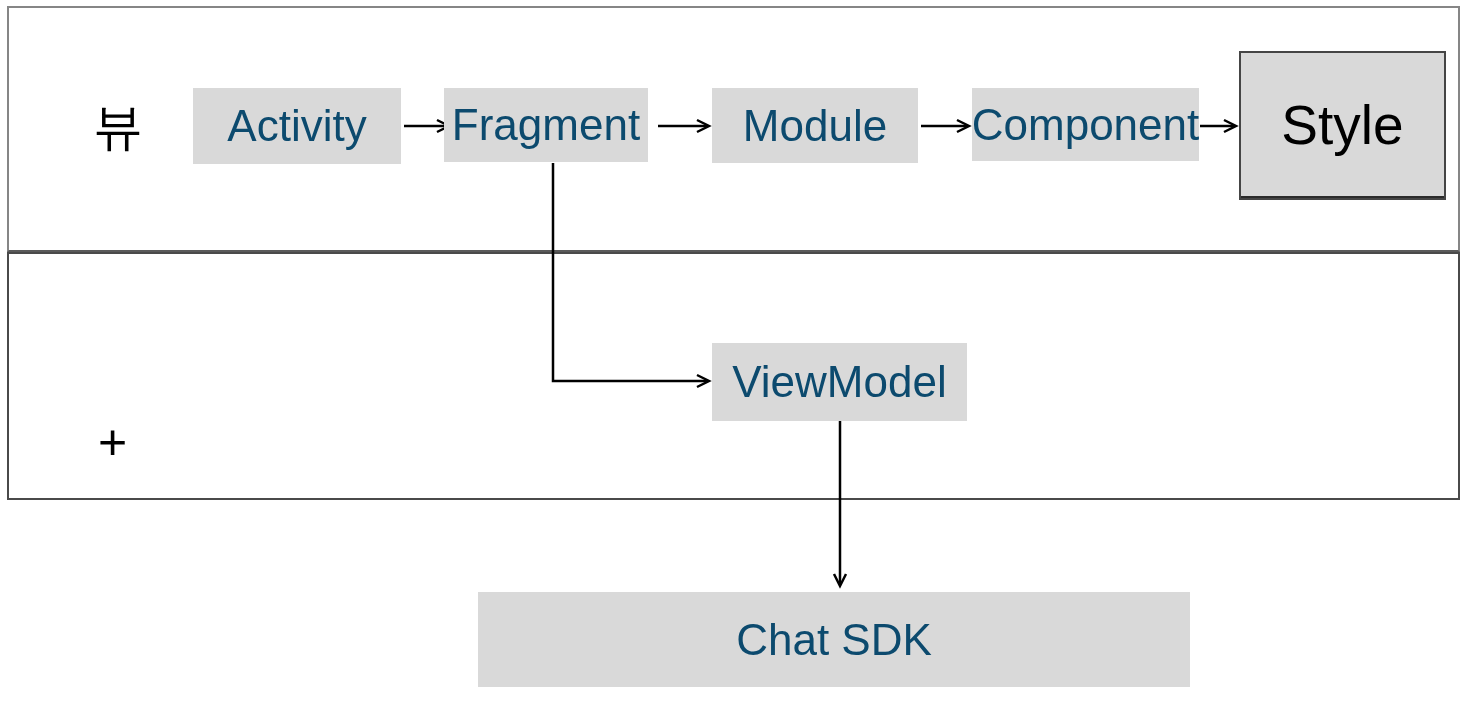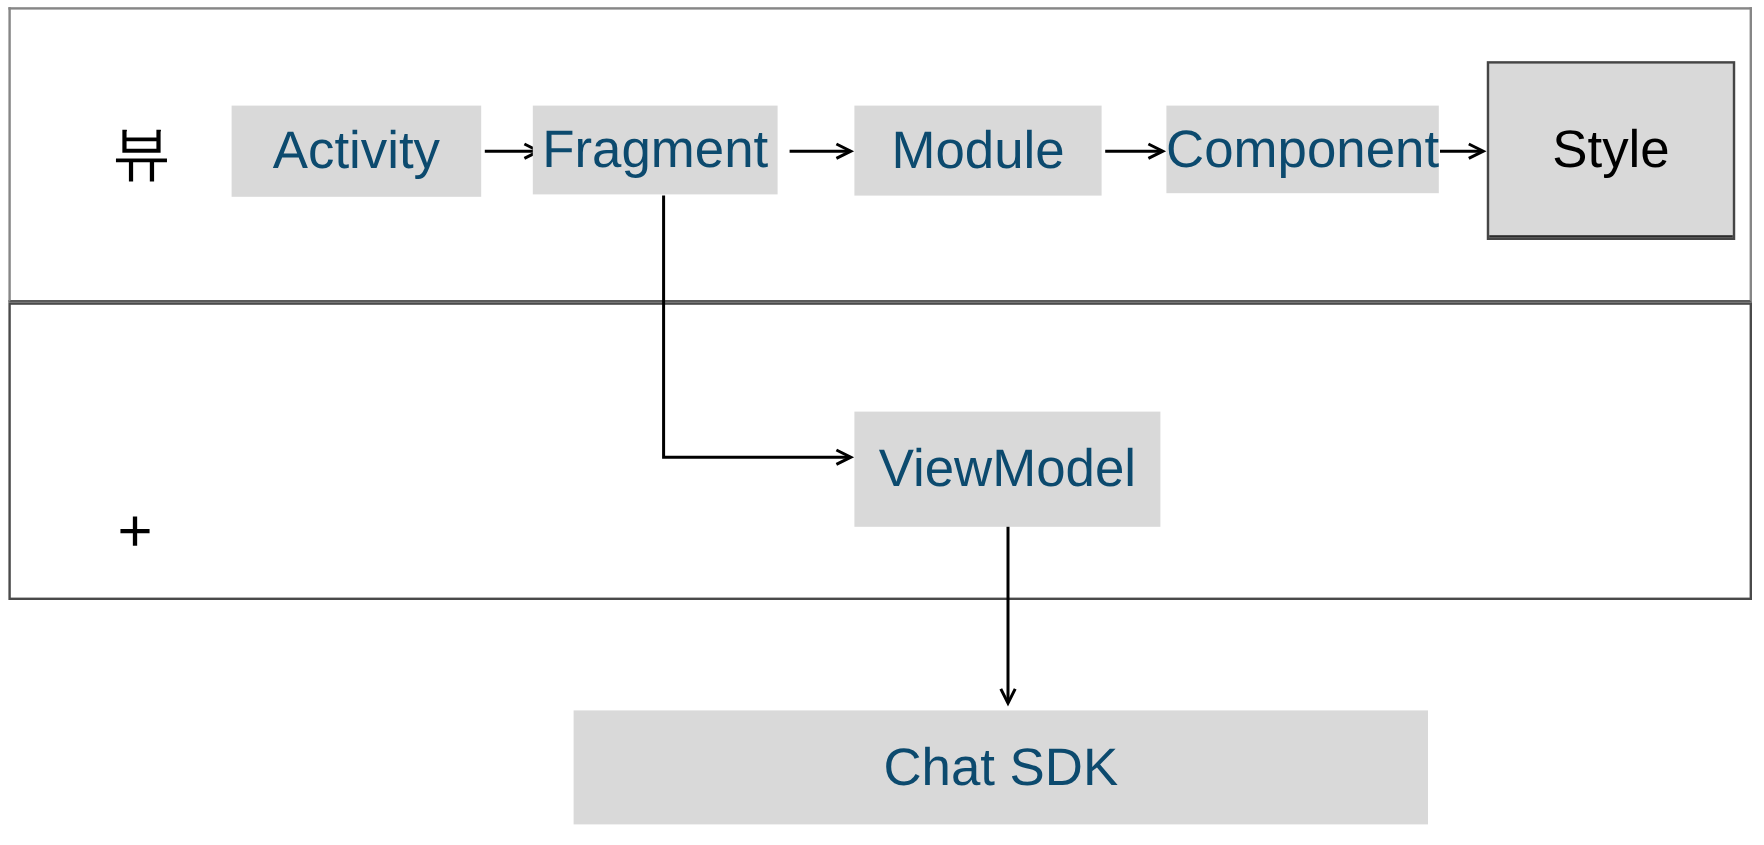--- a/index.html
+++ b/index.html
@@ -47,37 +47,37 @@
     align-items: center;
     justify-content: center;
     font-size: 44px;
     color: #0c4a6e;
     box-sizing: border-box;
   }
   .node-activity  { left: 193px;  top: 88px;  width: 208px; height: 76px; }
   .node-fragment  { left: 444px;  top: 88px;  width: 204px; height: 74px; }
   .node-module    { left: 712px;  top: 88px;  width: 206px; height: 75px; }
   .node-component { left: 972px;  top: 88px;  width: 227px; height: 73px; }
-  .node-viewmodel { left: 712px;  top: 343px; width: 255px; height: 96px; }
+  .node-viewmodel { left: 712px;  top: 343px; width: 255px; height: 78px; }
   .node-chatsdk   { left: 478px;  top: 592px; width: 712px; height: 95px; }
   .node-styleres {
     position: absolute;
     left: 1239px; top: 51px; width: 207px; height: 149px;
     background: #d9d9d9;
     border: 2px solid #454545;
     box-sizing: border-box;
     display: flex;
     flex-direction: column;
   }
   .styleres-cell {
     flex: 1;
     display: flex;
     align-items: center;
     justify-content: center;
-    font-size: 44px;
+    font-size: 55px;
   }
   .styleres-cell.top { border-bottom: 2px solid #2b2b2b; }
   #connectors {
     position: absolute;
     left: 0; top: 0;
     width: 1470px; height: 704px;
     pointer-events: none;
   }
   #connectors path, #connectors polyline {
     fill: none;

